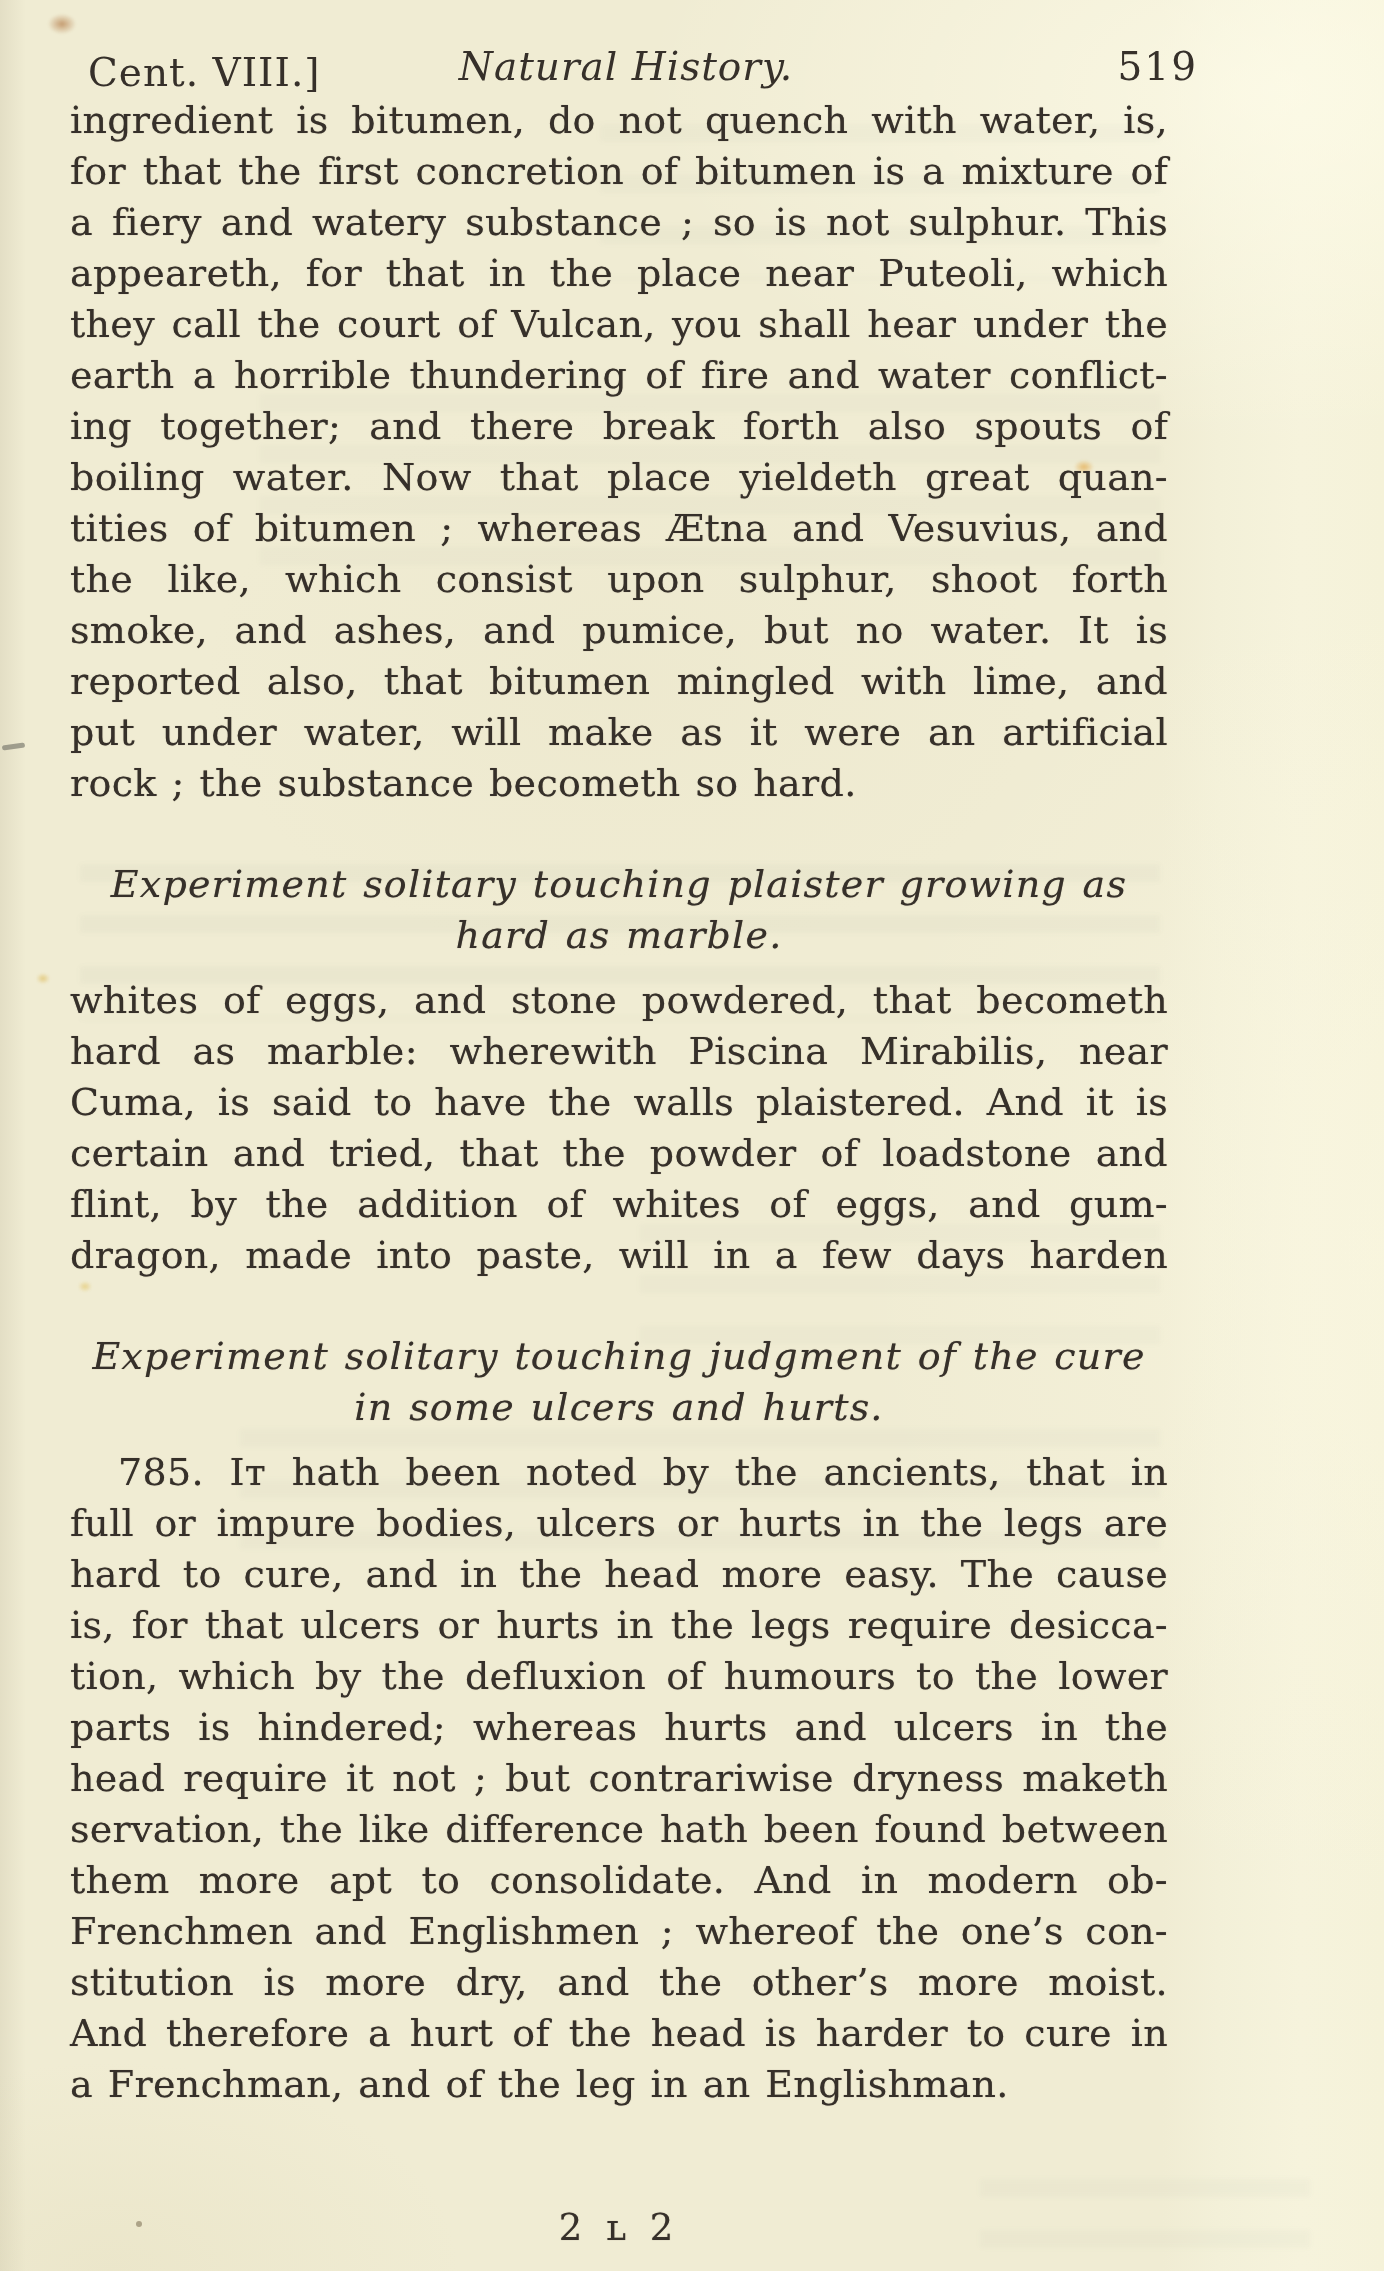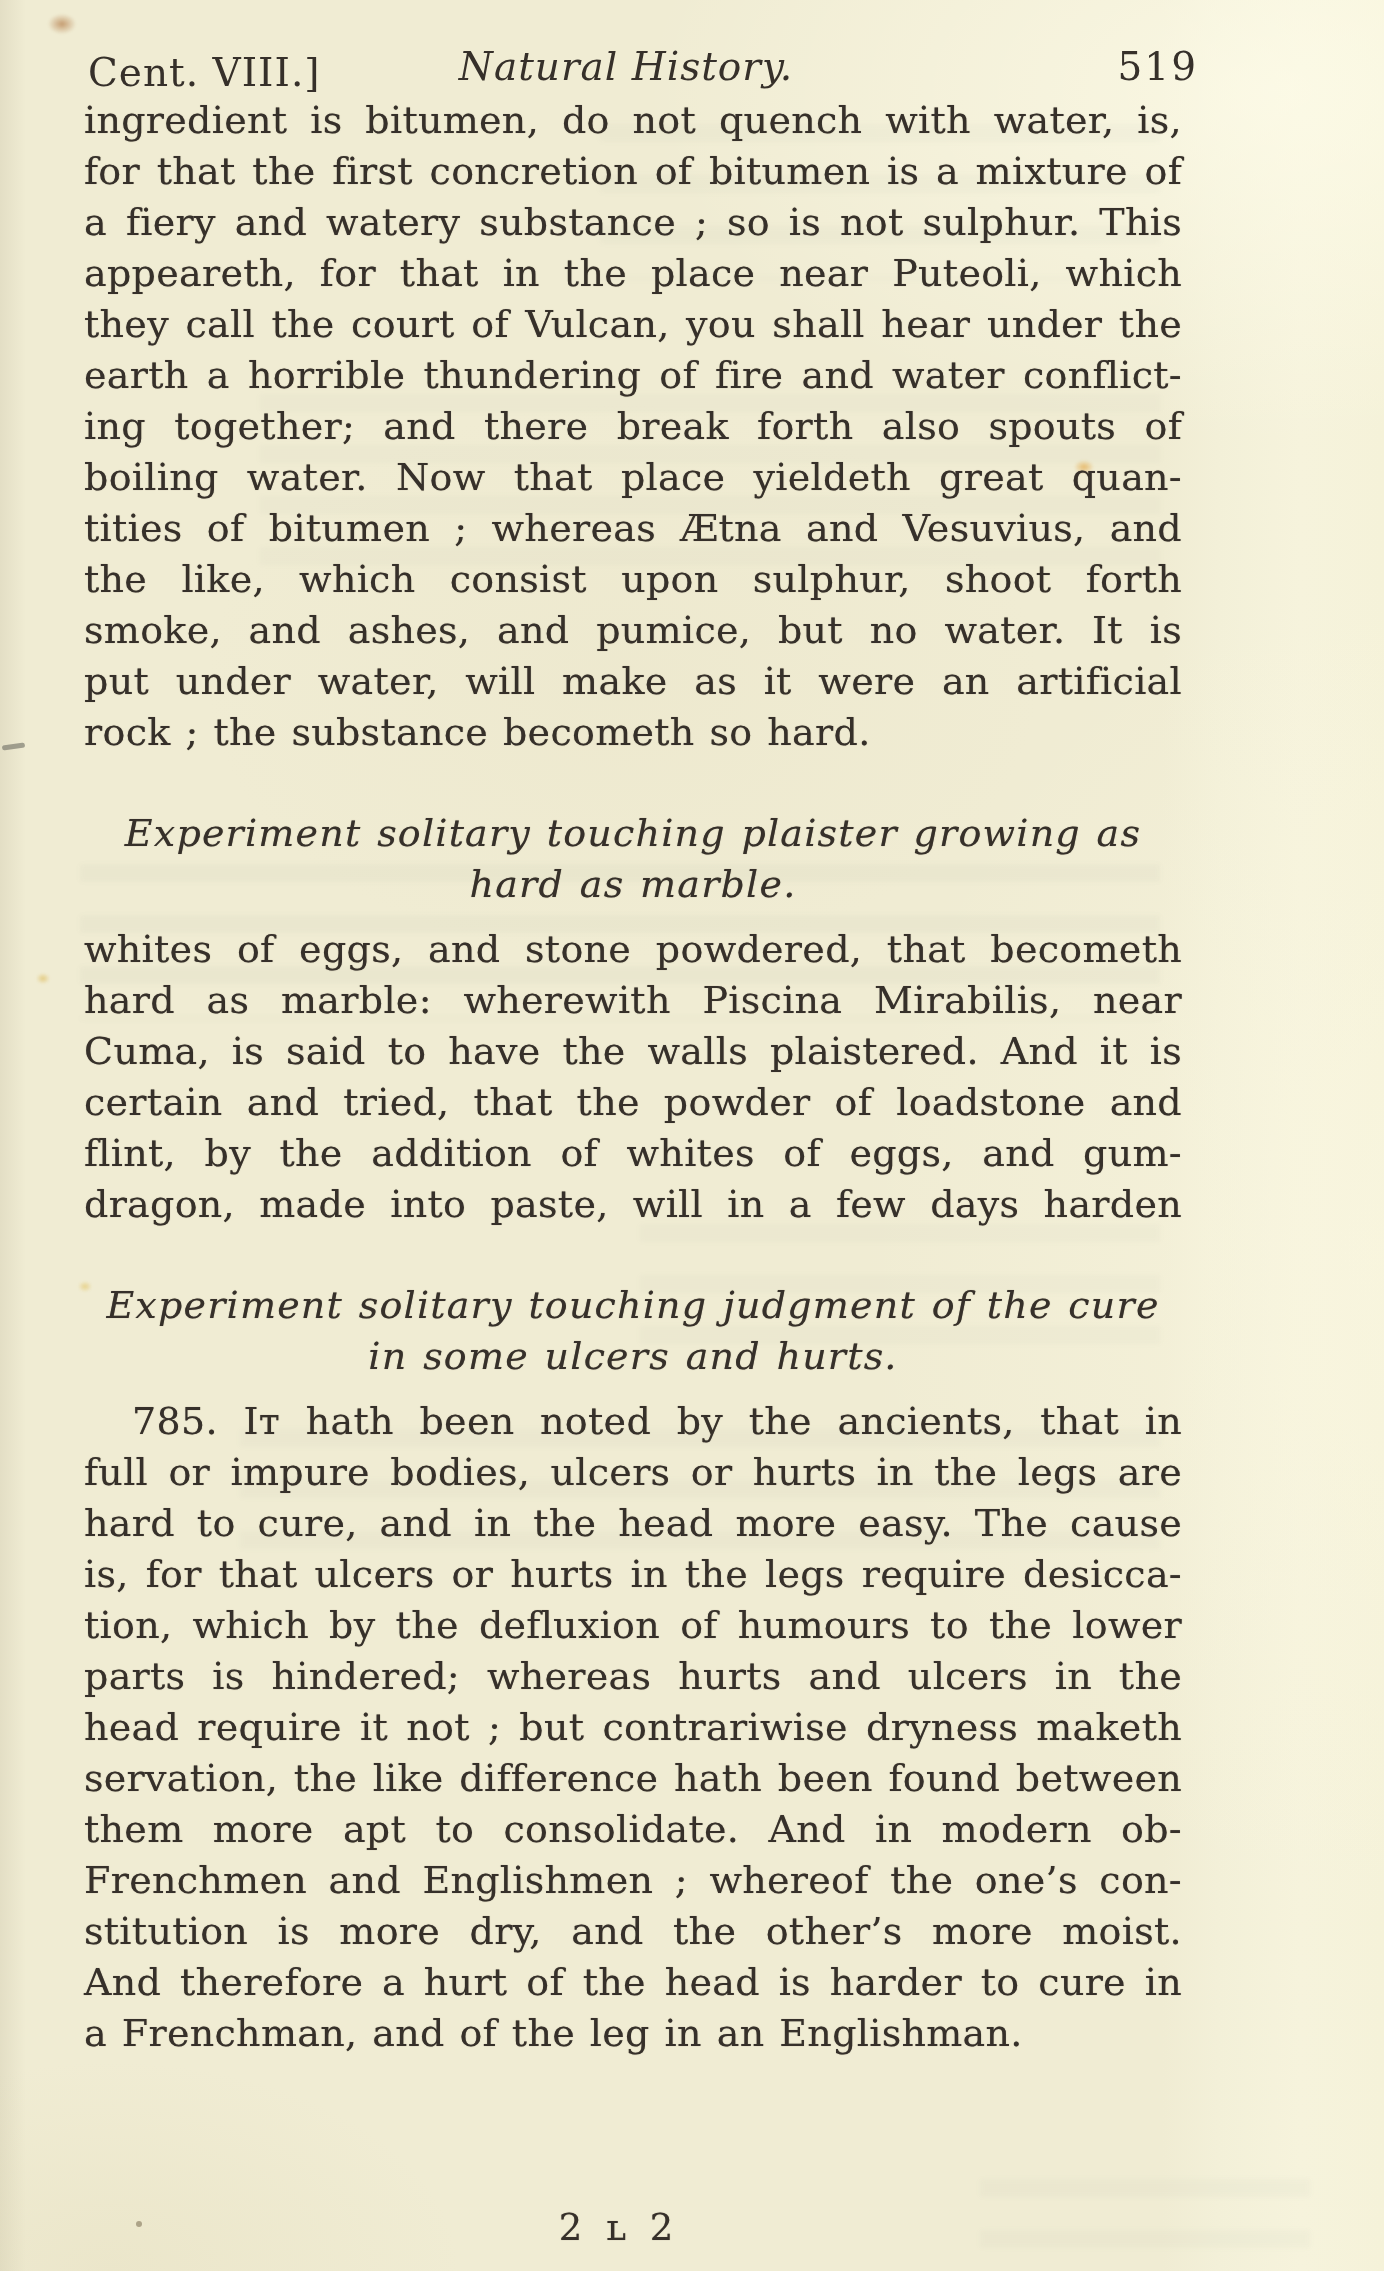--- a/index.html
+++ b/index.html
@@ -20,21 +20,21 @@
   
   .header{position:absolute;top:44px;left:70px;width:1112px;height:46px;
           font-size:39px;line-height:46px;}
   .header .section{position:absolute;left:18px;top:6px;letter-spacing:1px;}
   .header .title{position:absolute;left:0;right:0;text-align:center;
                  font-style:italic;letter-spacing:1px;}
   .header .folio{position:absolute;right:-16px;top:0;letter-spacing:2px;}
 
   
   .content{position:absolute;top:95px;left:70px;width:1098px;}
-  .block{width:1098px;margin-left:14px;}
+  .block{width:1098px;}
   .line{font-size:38px;line-height:51px;letter-spacing:.3px;word-spacing:2.5px;
         text-shadow:0 0 .8px rgba(55,46,35,.55);white-space:normal;}
   .paragraph .line{text-align:justify;text-align-last:justify;}
   .paragraph .line.last{text-align-last:left;}
   .paragraph .line.indent{padding-left:48px;}
   .heading{margin-top:50px;margin-bottom:14px;}
   .heading .line{text-align:center;text-align-last:center;font-style:italic;
                  letter-spacing:1.2px;}
 
   
@@ -100,20 +100,21 @@
         <div class="line">for that the first concretion of bitumen is a mixture of</div>
         <div class="line">a fiery and watery substance ; so is not sulphur. This</div>
         <div class="line">appeareth, for that in the place near Puteoli, which</div>
         <div class="line">they call the court of Vulcan, you shall hear under the</div>
         <div class="line">earth a horrible thundering of fire and water conflict-</div>
         <div class="line">ing together; and there break forth also spouts of</div>
         <div class="line">boiling water. Now that place yieldeth great quan-</div>
         <div class="line">tities of bitumen ; whereas Ætna and Vesuvius, and</div>
         <div class="line">the like, which consist upon sulphur, shoot forth</div>
         <div class="line">smoke, and ashes, and pumice, but no water. It is</div>
+        <div class="line">reported also, that bitumen mingled with lime, and</div>
         <div class="line">put under water, will make as it were an artificial</div>
         <div class="line last">rock ; the substance becometh so hard.</div>
       </div>
       <div class="block heading">
         <div class="line">Experiment solitary touching plaister growing as</div>
         <div class="line last">hard as marble.</div>
       </div>
       <div class="block paragraph">
         <div class="line">whites of eggs, and stone powdered, that becometh</div>
         <div class="line">hard as marble: wherewith Piscina Mirabilis, near</div>

